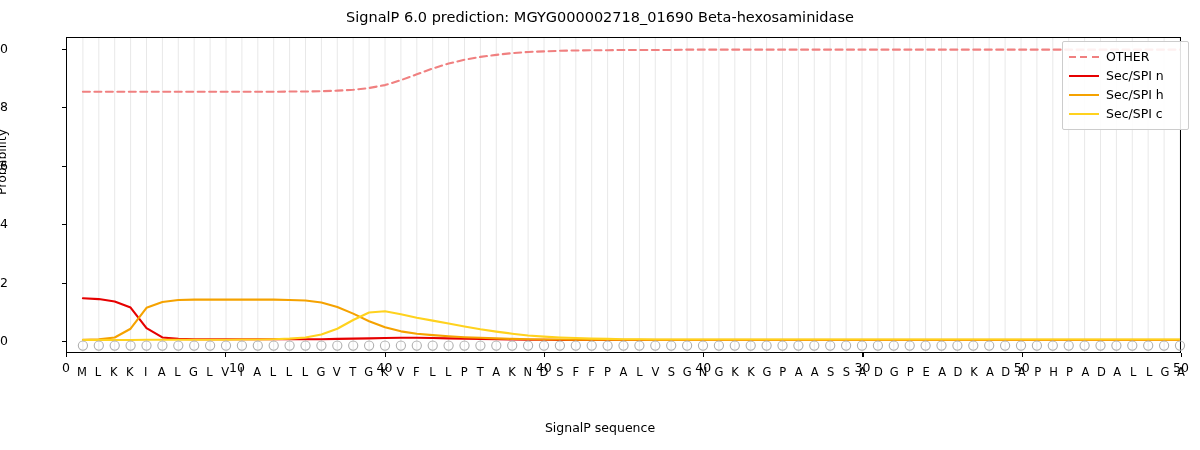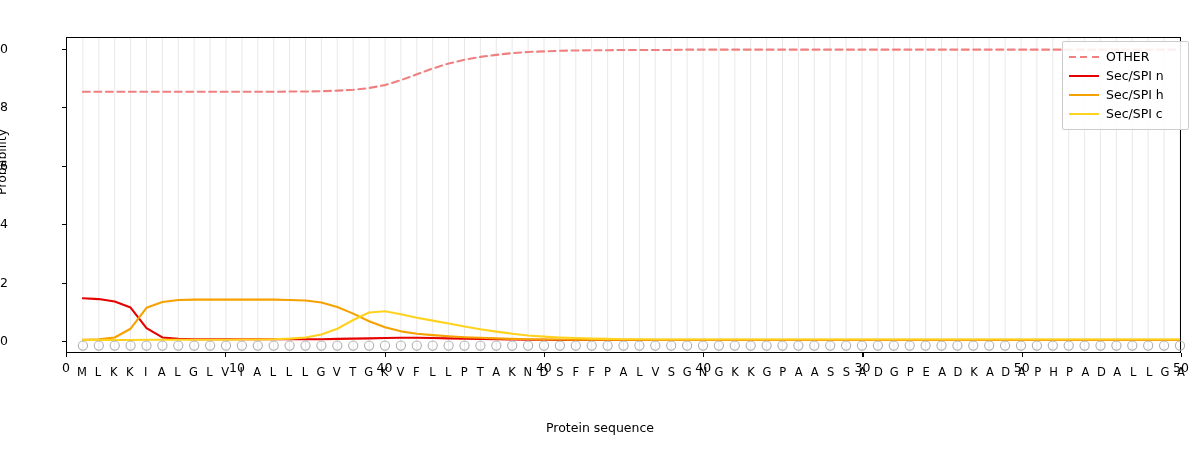--- a/index.html
+++ b/index.html
@@ -136,23 +136,24 @@
     font-size: 12.5px;
     color: #000000;
     white-space: nowrap;
   }
 </style>
 </head>
 <body>
 
 <div id="figure">
 
+  <div id="chart-title">SignalP 6.0 prediction: MGYG000002718_01690 Beta-hexosaminidase</div>
 
   <div id="ylabel">Probability</div>
-  <div id="xlabel">Protein sequence</div>
+  <div id="xlabel">SignalP sequence</div>
 
   <div id="ytick-labels">
       <div class="ytick-label" style="top: 333.296px;">0.0</div>
       <div class="ytick-mark" style="left: 62px; top: 341.296px;"></div>
       <div class="ytick-label" style="top: 274.778px;">0.2</div>
       <div class="ytick-mark" style="left: 62px; top: 282.778px;"></div>
       <div class="ytick-label" style="top: 216.259px;">0.4</div>
       <div class="ytick-mark" style="left: 62px; top: 224.259px;"></div>
       <div class="ytick-label" style="top: 157.741px;">0.6</div>
       <div class="ytick-mark" style="left: 62px; top: 165.741px;"></div>

